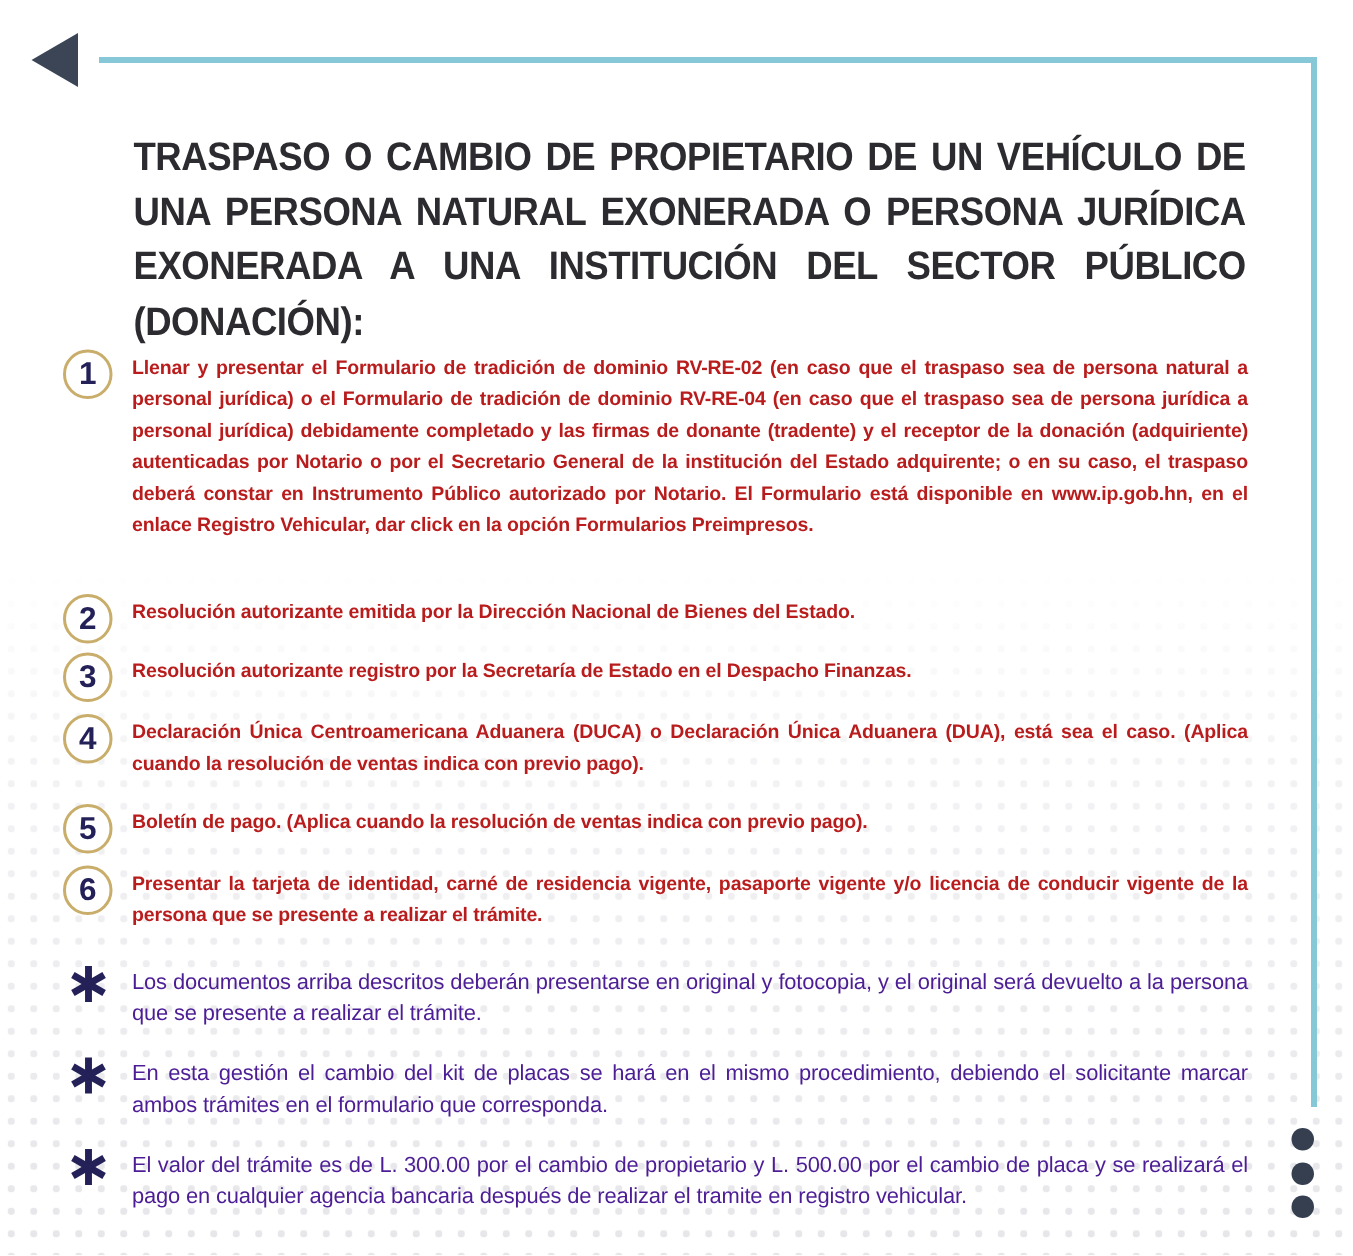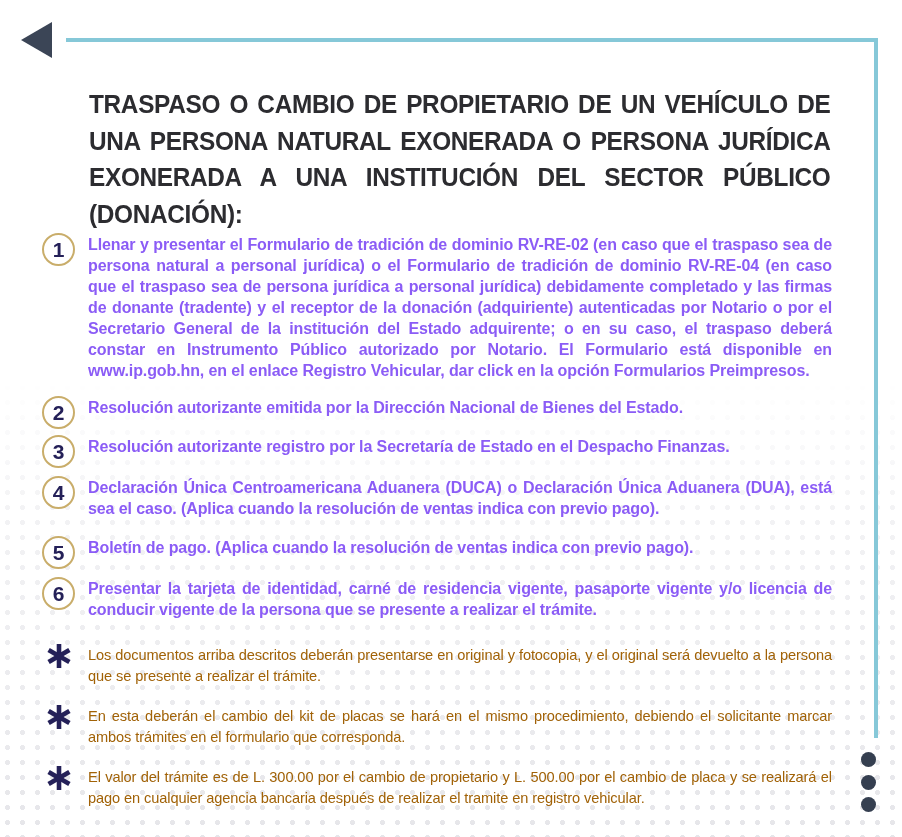--- a/index.html
+++ b/index.html
@@ -40,28 +40,28 @@
   }
   .item { position: absolute; left: 42px; width: 790px; }
   .badge {
     position: absolute; left: 0; top: 0; width: 29px; height: 29px; border-radius: 50%;
     border: 2.5px solid #c9ad6a; background: #fff;
     display: flex; align-items: center; justify-content: center;
     font-weight: bold; font-size: 21px; color: #242058;
   }
   .item-text {
     position: absolute; left: 46px; top: 1px; width: 744px;
-    font-size: 16px; line-height: 21px; font-weight: bold; color: #8b5cf6;
+    font-size: 13px; line-height: 21px; font-weight: bold; color: #b91c1c;
     text-align: justify; text-align-last: left; letter-spacing: -0.1px;
   }
   .note { position: absolute; left: 42px; width: 790px; }
   .asterisk { position: absolute; left: 4px; top: -2px; width: 26px; height: 26px; }
   .note-text {
     position: absolute; left: 46px; top: 0; width: 744px;
-    font-size: 14.6px; line-height: 21px; color: #a16207;
+    font-size: 14.6px; line-height: 21px; color: #4c1d95;
     text-align: justify; text-align-last: left; letter-spacing: -0.1px;
   }
 </style>
 </head>
 <body>
 
 <div class="dots"></div>
 
 <div class="back-arrow"></div>
 <div class="frame-top"></div>
@@ -111,21 +111,21 @@
 </div>
 
 <div class="note" style="top:706px;">
   <svg class="asterisk" viewBox="0 0 26 26">
     <g stroke="#242058" stroke-width="4.6" stroke-linecap="butt">
       <line x1="13" y1="1" x2="13" y2="25"></line>
       <line x1="2.6" y1="7" x2="23.4" y2="19"></line>
       <line x1="2.6" y1="19" x2="23.4" y2="7"></line>
     </g>
   </svg>
-  <div class="note-text">En esta deberán el cambio del kit de placas se hará en el mismo procedimiento, debiendo el solicitante marcar ambos trámites en el formulario que corresponda.</div>
+  <div class="note-text">En esta gestión el cambio del kit de placas se hará en el mismo procedimiento, debiendo el solicitante marcar ambos trámites en el formulario que corresponda.</div>
 </div>
 
 <div class="note" style="top:767px;">
   <svg class="asterisk" viewBox="0 0 26 26">
     <g stroke="#242058" stroke-width="4.6" stroke-linecap="butt">
       <line x1="13" y1="1" x2="13" y2="25"></line>
       <line x1="2.6" y1="7" x2="23.4" y2="19"></line>
       <line x1="2.6" y1="19" x2="23.4" y2="7"></line>
     </g>
   </svg>

